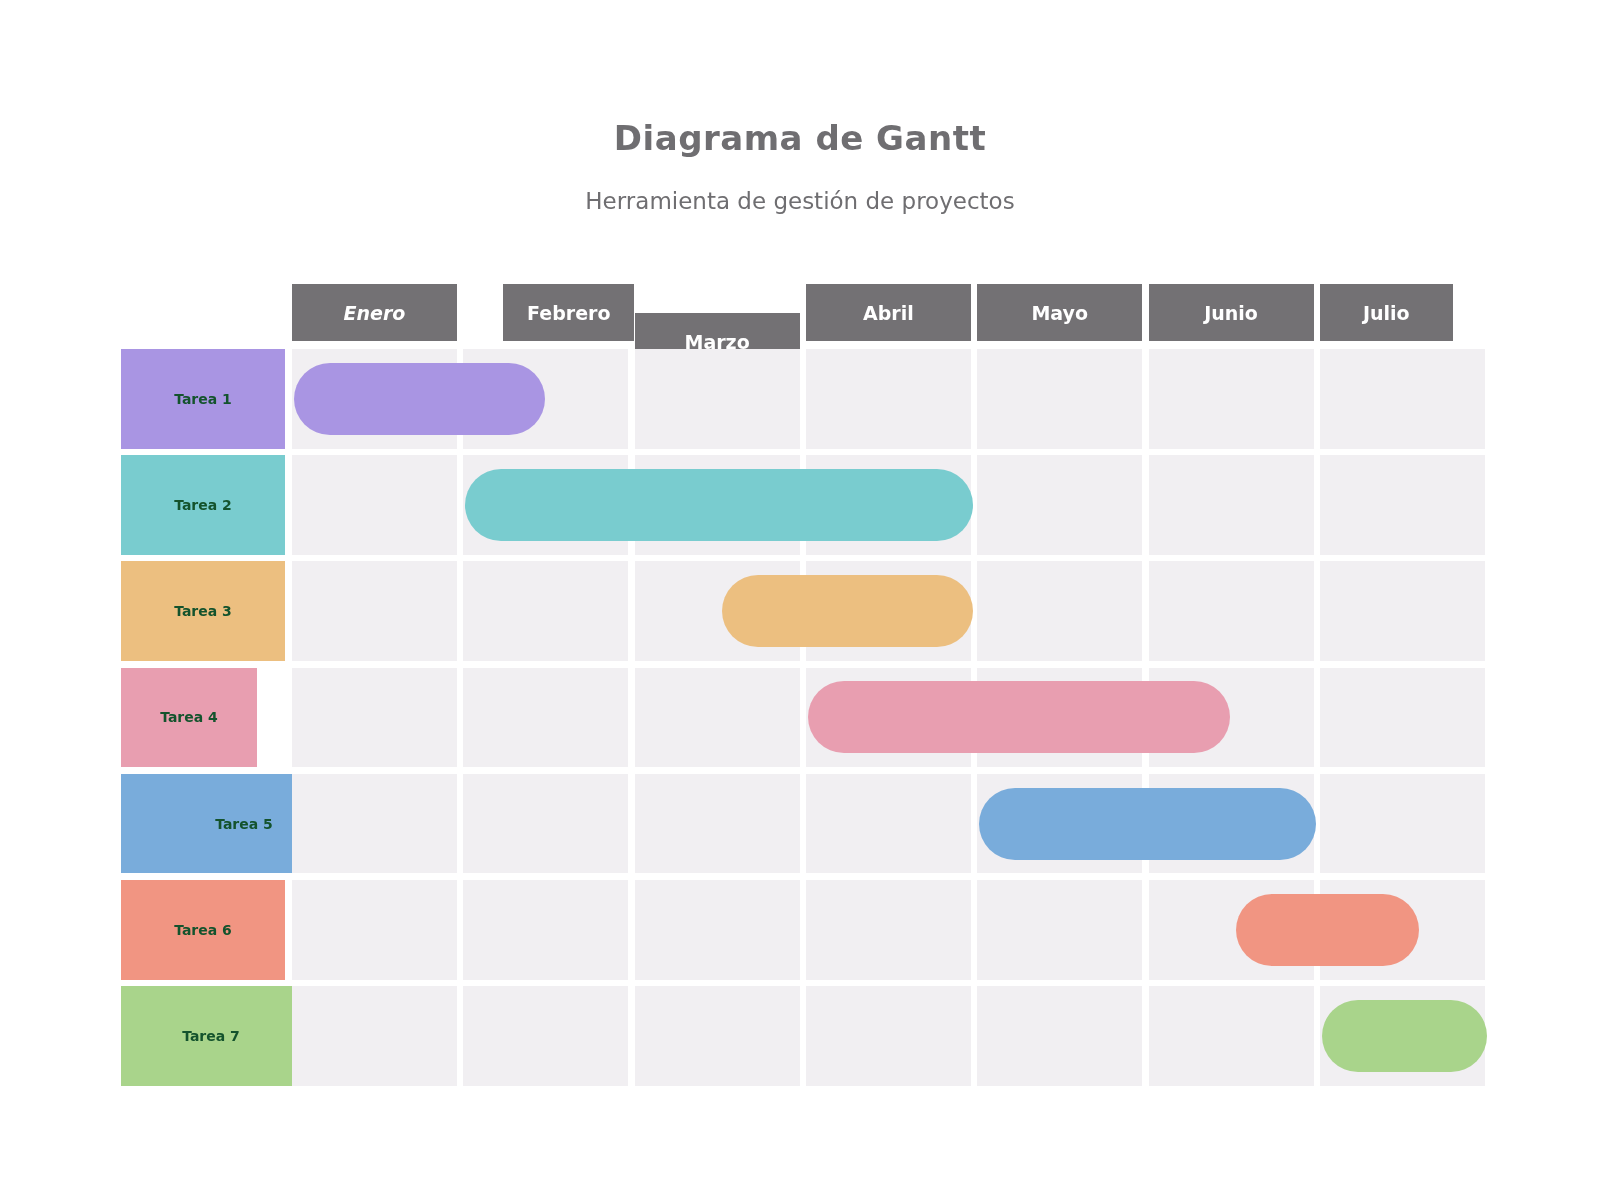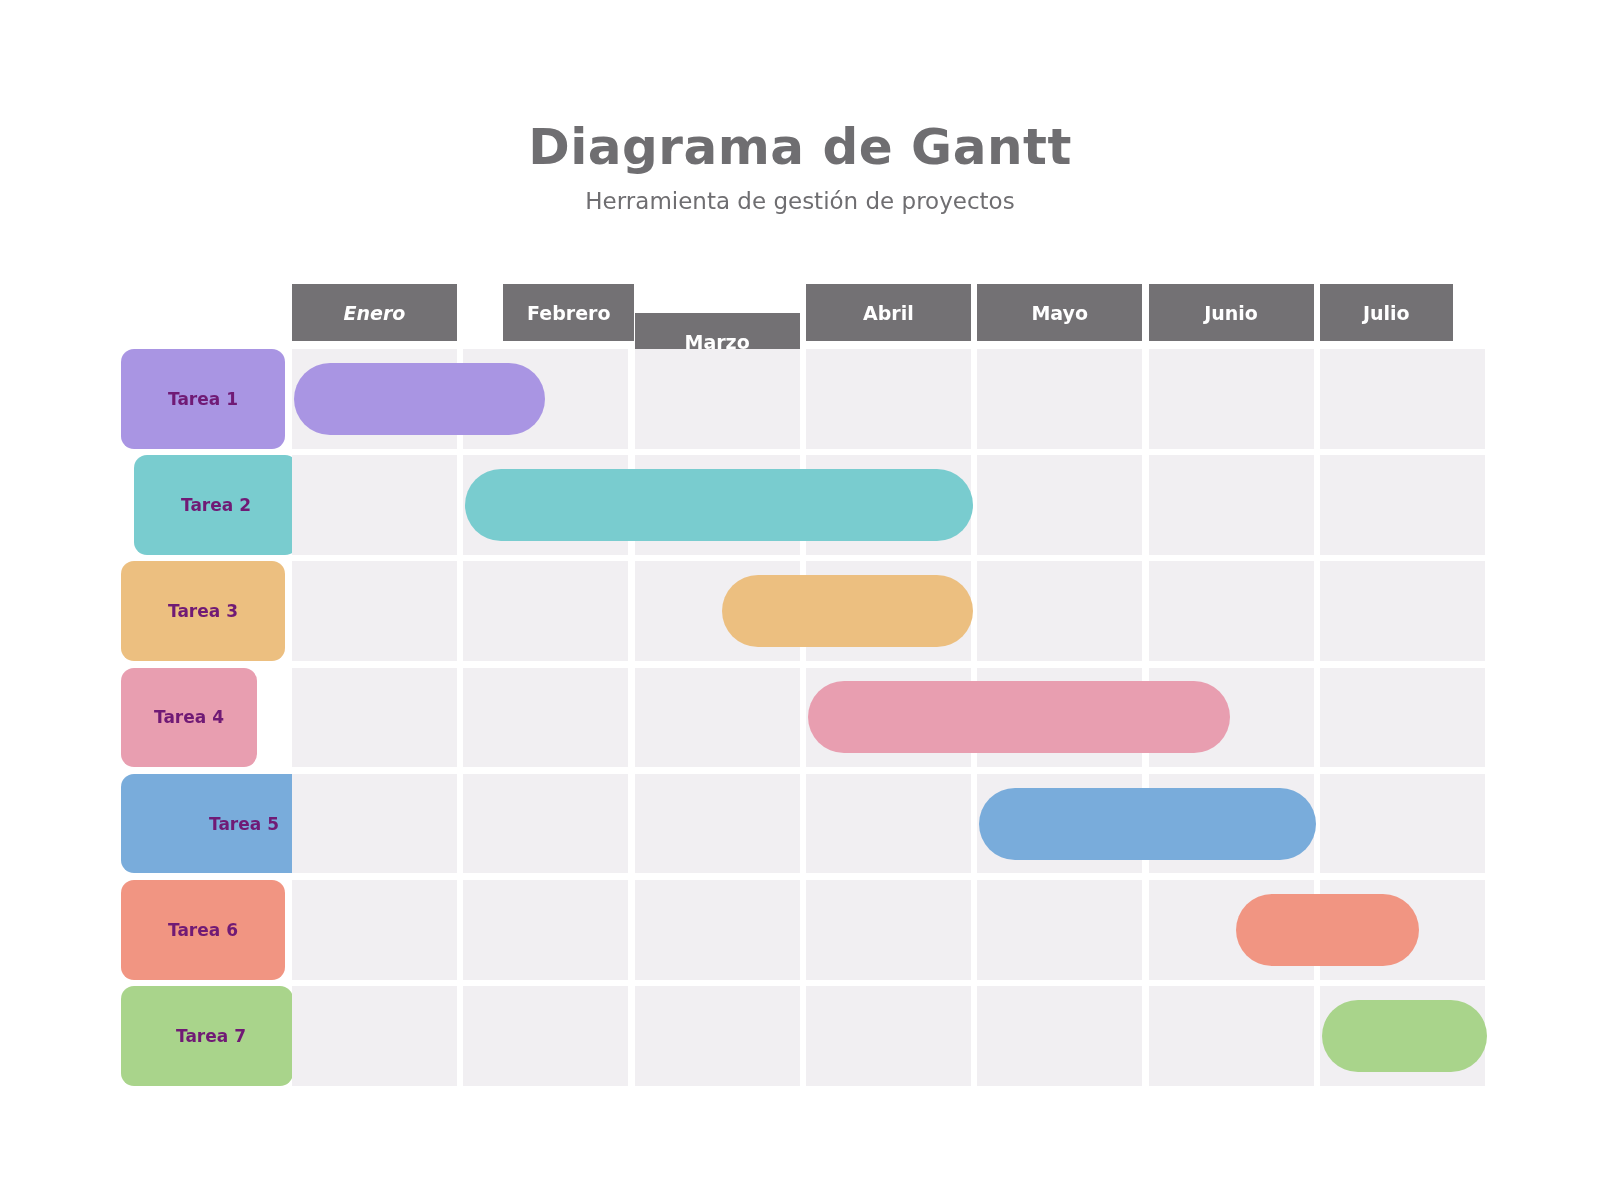--- a/index.html
+++ b/index.html
@@ -1,21 +1,21 @@
 <!DOCTYPE html>
 <html><head>
 <meta charset="utf-8">
 <style>
   html, body { margin:0; padding:0; background:#ffffff; }
   body { width:1600px; height:1200px; position:relative; overflow:hidden; font-family:"DejaVu Sans", "Liberation Sans", sans-serif; }
-  .title { position:absolute; left:0; width:1600px; top:118px; text-align:center; font-size:50px; font-weight:bold; color:#6f6e71; letter-spacing:0.5px; }
+  .title { position:absolute; left:0; width:1600px; top:118px; text-align:center; font-size:34px; font-weight:bold; color:#6f6e71; letter-spacing:0.5px; }
   .subtitle { position:absolute; left:0; width:1600px; top:188px; text-align:center; font-size:23px; color:#6f6e71; }
   .hdr { position:absolute; background:#737174; color:#ffffff; font-weight:bold; font-size:19px; display:flex; align-items:center; justify-content:center; }
   .cell { position:absolute; background:#f1eff2; }
-  .label { position:absolute; color:#701a75; font-weight:bold; font-size:17px; display:flex; align-items:center; justify-content:center;border-radius:13px; }
+  .label { position:absolute; color:#14532d; font-weight:bold; font-size:14px; display:flex; align-items:center; justify-content:center; }
   .bar { position:absolute; border-radius:40px; }
 </style>
 </head>
 <body>
 
 <div class="title">Diagrama de Gantt</div>
 <div class="subtitle">Herramienta de gestión de proyectos</div>
 
 <div id="gantt">
     <div class="hdr" style="left: 292px; top: 284px; width: 165px; height: 57px; font-style: italic;">Enero</div>
@@ -27,21 +27,21 @@
     <div class="hdr" style="left: 1319.8px; top: 284px; width: 133px; height: 57px;">Julio</div>
     <div class="label" style="left: 121px; top: 349px; width: 164px; height: 99.5px; background: rgb(169, 149, 227);">Tarea 1</div>
     <div class="cell" style="left: 292px; top: 349px; width: 165px; height: 99.5px;"></div>
     <div class="cell" style="left: 463.3px; top: 349px; width: 165px; height: 99.5px;"></div>
     <div class="cell" style="left: 634.6px; top: 349px; width: 165px; height: 99.5px;"></div>
     <div class="cell" style="left: 805.9px; top: 349px; width: 165px; height: 99.5px;"></div>
     <div class="cell" style="left: 977.2px; top: 349px; width: 165px; height: 99.5px;"></div>
     <div class="cell" style="left: 1148.5px; top: 349px; width: 165px; height: 99.5px;"></div>
     <div class="cell" style="left: 1319.8px; top: 349px; width: 165px; height: 99.5px;"></div>
     <div class="bar" style="left: 294px; top: 362.75px; width: 250.95px; height: 72px; background: rgb(169, 149, 227);"></div>
-    <div class="label" style="left: 134px; top: 455.2px; width: 164px; height: 99.5px; background: rgb(121, 204, 207);">Tarea 2</div>
+    <div class="label" style="left: 121px; top: 455.2px; width: 164px; height: 99.5px; background: rgb(121, 204, 207);">Tarea 2</div>
     <div class="cell" style="left: 292px; top: 455.2px; width: 165px; height: 99.5px;"></div>
     <div class="cell" style="left: 463.3px; top: 455.2px; width: 165px; height: 99.5px;"></div>
     <div class="cell" style="left: 634.6px; top: 455.2px; width: 165px; height: 99.5px;"></div>
     <div class="cell" style="left: 805.9px; top: 455.2px; width: 165px; height: 99.5px;"></div>
     <div class="cell" style="left: 977.2px; top: 455.2px; width: 165px; height: 99.5px;"></div>
     <div class="cell" style="left: 1148.5px; top: 455.2px; width: 165px; height: 99.5px;"></div>
     <div class="cell" style="left: 1319.8px; top: 455.2px; width: 165px; height: 99.5px;"></div>
     <div class="bar" style="left: 465.3px; top: 468.95px; width: 507.9px; height: 72px; background: rgb(121, 204, 207);"></div>
     <div class="label" style="left: 121px; top: 561.4px; width: 164px; height: 99.5px; background: rgb(236, 191, 128);">Tarea 3</div>
     <div class="cell" style="left: 292px; top: 561.4px; width: 165px; height: 99.5px;"></div>

